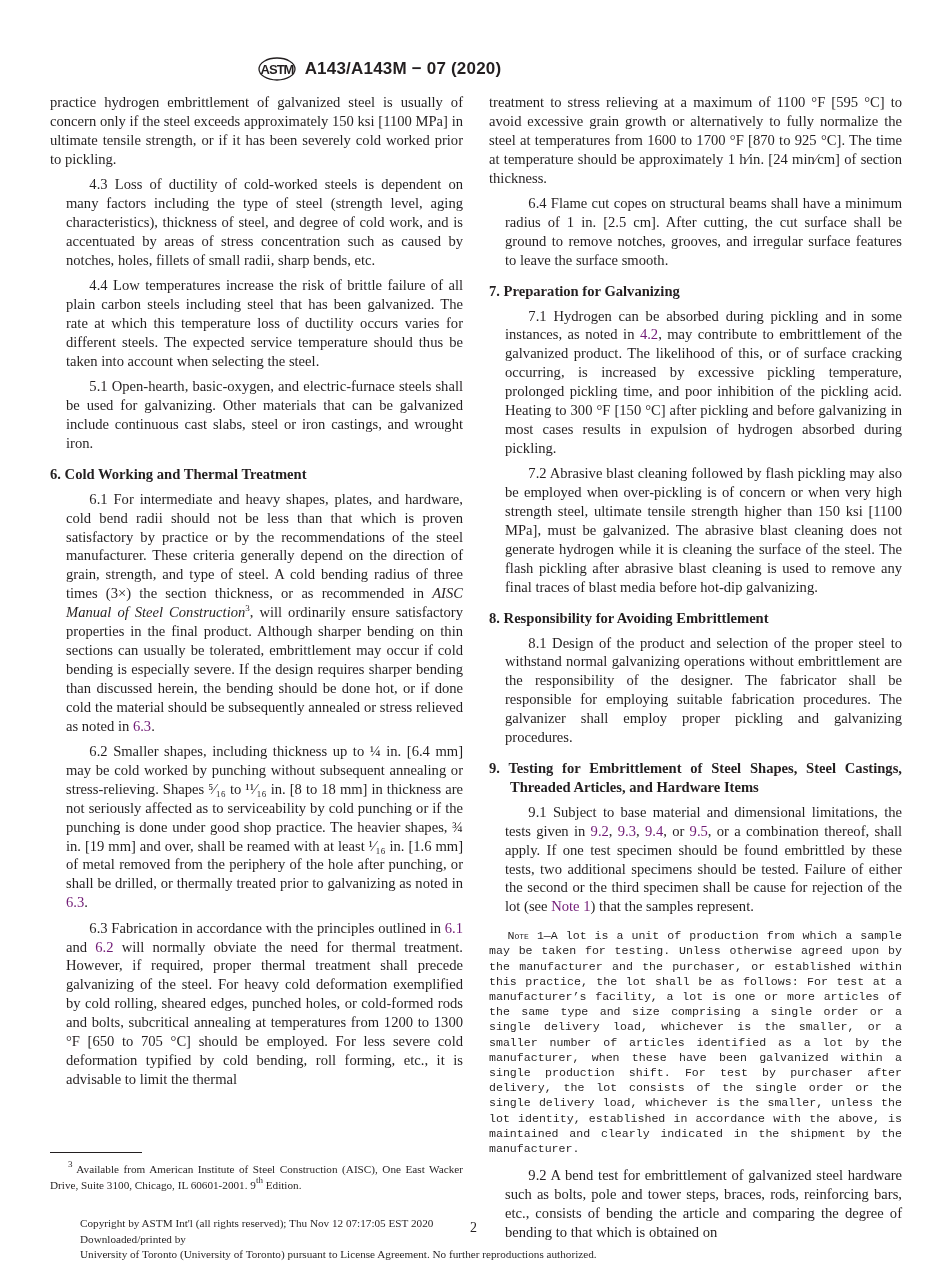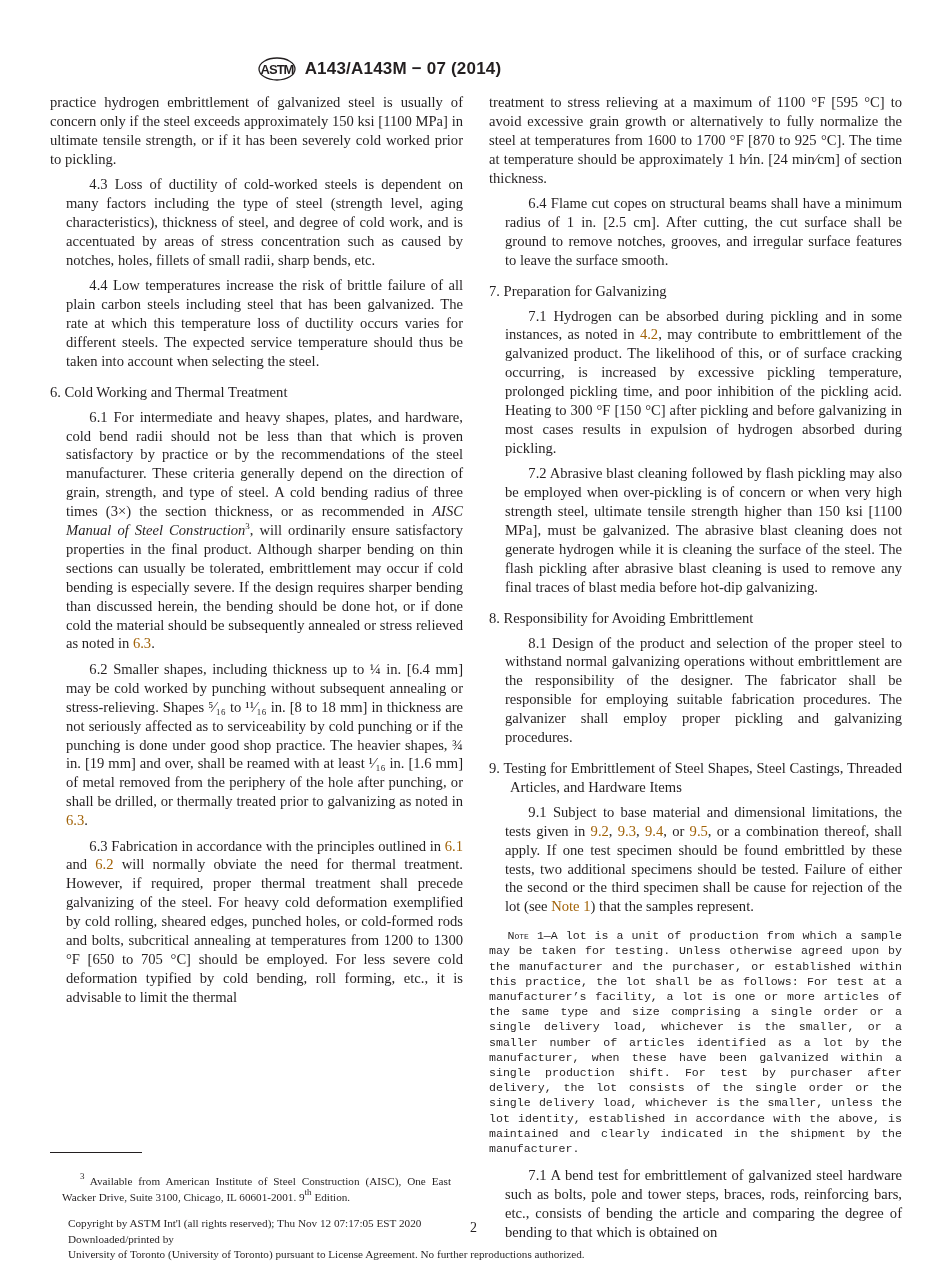--- a/index.html
+++ b/index.html
@@ -7,67 +7,68 @@
          font-family: "Liberation Serif", "DejaVu Serif", serif; color: #231f20; }
   .header { position: absolute; top: 56px; left: 0; width: 758px; text-align: center; }
   .header .logo { display: inline-block; vertical-align: middle; width: 40px; height: 26px; margin-right: 4px; }
   .header .title { display: inline-block; vertical-align: middle; font-family: "Liberation Sans", "DejaVu Sans", sans-serif;
                    font-weight: bold; font-size: 17px; letter-spacing: 0.2px; }
   .col { position: absolute; top: 93px; width: 413px; font-size: 14.6px; line-height: 18.9px; text-align: justify; }
   .col.left { left: 50px; }
   .col.right { left: 489px; }
   p { margin: 0 0 6.5px 0; text-indent: 0; hyphens: manual; }
   p.ind { text-indent: 1.6em; margin-left: 16px; }
-  h3 { margin: 12px 0 6px 0; font-size: 14.6px; font-weight: normal; line-height: 18.9px; }
+  h3 { margin: 12px 0 6px 0; font-size: 14.6px; font-weight: bold; line-height: 18.9px; }
   h3.two { padding-left: 21px; text-indent: -21px; }
-  a.ref { color: #a16207; text-decoration: none; }
+  a.ref { color: #701a75; text-decoration: none; }
   sup { font-size: 9px; line-height: 0; vertical-align: 6px; }
   .note { font-size: 11.6px; line-height: 15.2px; margin: 12px 0 10px 0; text-indent: 1.6em; text-align: justify; font-family: Liberation Mono, monospace; }
   .note .sc { font-variant: small-caps; }
   .fn-rule { position: absolute; left: 50px; top: 1152px; width: 92px; border-top: 1px solid #231f20; }
   .footnote { position: absolute; left: 50px; top: 1162px; width: 413px; font-size: 11.2px; line-height: 15.5px; text-align: justify; }
-  .footnote .fnp { text-indent: 1.6em; margin: 12px; }
-  .footer { position: absolute; left: 68px; top: 1216px; font-size: 11.2px; line-height: 15.5px; }
+  .footnote .fnp { text-indent: 1.6em; margin: 0; }
+  .footer { position: absolute; left: 80px; top: 1216px; font-size: 11.2px; line-height: 15.5px; }
   .pagenum { position: absolute; left: 470px; top: 1220px; font-size: 14px; }
 </style>
 </head>
 <body>
 
 <div class="header">
   <span class="logo">
     <svg width="40" height="26" viewBox="0 0 40 26">
       <ellipse cx="20" cy="13" rx="18" ry="11" fill="none" stroke="#231f20" stroke-width="1.3"></ellipse>
       <text x="20" y="18" text-anchor="middle" font-family="Liberation Sans, sans-serif" font-weight="bold" font-size="13" fill="#231f20" letter-spacing="-1">ASTM</text>
     </svg>
   </span>
-  <span class="title">A143/A143M − 07 (2014)</span>
+  <span class="title">A143/A143M − 07 (2020)</span>
 </div>
 
 <div class="col left">
   <p>practice hydrogen embrittlement of galvanized steel is usually of concern only if the steel exceeds approximately 150 ksi [1100 MPa] in ultimate tensile strength, or if it has been severely cold worked prior to pickling.</p>
   <p class="ind">4.3 Loss of ductility of cold-worked steels is dependent on many factors including the type of steel (strength level, aging characteristics), thickness of steel, and degree of cold work, and is accentuated by areas of stress concentration such as caused by notches, holes, fillets of small radii, sharp bends, etc.</p>
   <p class="ind">4.4 Low temperatures increase the risk of brittle failure of all plain carbon steels including steel that has been galvanized. The rate at which this temperature loss of ductility occurs varies for different steels. The expected service temperature should thus be taken into account when selecting the steel.</p>
+  <p class="ind">5.1 Open-hearth, basic-oxygen, and electric-furnace steels shall be used for galvanizing. Other materials that can be galvanized include continuous cast slabs, steel or iron castings, and wrought iron.</p>
   <h3>6.  Cold Working and Thermal Treatment</h3>
   <p class="ind"><span>6.1 For intermediate and heavy shapes, plates, and hardware, cold bend radii should not be less than that which is proven satisfactory by practice or by the recommendations of the steel manufacturer. These criteria generally depend on the direction of grain, strength, and type of steel. A cold bending radius of three times (3×) the section thickness, or as recom­mended in </span><i>AISC Manual of Steel Construction</i><sup>3</sup><span>, will ordinarily ensure satisfactory properties in the final product. Although sharper bending on thin sections can usually be tolerated, embrittlement may occur if cold bending is especially severe. If the design requires sharper bending than discussed herein, the bending should be done hot, or if done cold the material should be subsequently annealed or stress relieved as noted in </span><a class="ref">6.3</a><span>.</span></p>
   <p class="ind"><span>6.2 Smaller shapes, including thickness up to ¼ in. [6.4 mm] may be cold worked by punching without subsequent annealing or stress-relieving. Shapes ⁵⁄₁₆ to ¹¹⁄₁₆ in. [8 to 18 mm] in thickness are not seriously affected as to service­ability by cold punching or if the punching is done under good shop practice. The heavier shapes, ¾ in. [19 mm] and over, shall be reamed with at least ¹⁄₁₆ in. [1.6 mm] of metal removed from the periphery of the hole after punching, or shall be drilled, or thermally treated prior to galvanizing as noted in </span><a class="ref">6.3</a><span>.</span></p>
   <p class="ind"><span>6.3 Fabrication in accordance with the principles outlined in </span><a class="ref">6.1</a><span> and </span><a class="ref">6.2</a><span> will normally obviate the need for thermal treatment. However, if required, proper thermal treatment shall precede galvanizing of the steel. For heavy cold deformation exemplified by cold rolling, sheared edges, punched holes, or cold-formed rods and bolts, subcritical annealing at tempera­tures from 1200 to 1300 °F [650 to 705 °C] should be employed. For less severe cold deformation typified by cold bending, roll forming, etc., it is advisable to limit the thermal</span></p>
 </div>
 
 <div class="col right">
   <p>treatment to stress relieving at a maximum of 1100 °F [595 °C] to avoid excessive grain growth or alternatively to fully normalize the steel at temperatures from 1600 to 1700 °F [870 to 925 °C]. The time at temperature should be approximately 1 h⁄in. [24 min⁄cm] of section thickness.</p>
   <p class="ind">6.4 Flame cut copes on structural beams shall have a minimum radius of 1 in. [2.5 cm]. After cutting, the cut surface shall be ground to remove notches, grooves, and irregular surface features to leave the surface smooth.</p>
   <h3>7.  Preparation for Galvanizing</h3>
   <p class="ind"><span>7.1  Hydrogen can be absorbed during pickling and in some instances, as noted in </span><a class="ref">4.2</a><span>, may contribute to embrittlement of the galvanized product. The likelihood of this, or of surface cracking occurring, is increased by excessive pickling temperature, prolonged pickling time, and poor inhibition of the pickling acid. Heating to 300 °F [150 °C] after pickling and before galvanizing in most cases results in expulsion of hydrogen absorbed during pickling.</span></p>
   <p class="ind">7.2  Abrasive blast cleaning followed by flash pickling may also be employed when over-pickling is of concern or when very high strength steel, ultimate tensile strength higher than 150 ksi [1100 MPa], must be galvanized. The abrasive blast cleaning does not generate hydrogen while it is cleaning the surface of the steel. The flash pickling after abrasive blast cleaning is used to remove any final traces of blast media before hot-dip galvanizing.</p>
   <h3>8.  Responsibility for Avoiding Embrittlement</h3>
   <p class="ind">8.1  Design of the product and selection of the proper steel to withstand normal galvanizing operations without embrittle­ment are the responsibility of the designer. The fabricator shall be responsible for employing suitable fabrication procedures. The galvanizer shall employ proper pickling and galvanizing procedures.</p>
   <h3 class="two">9.  Testing for Embrittlement of Steel Shapes, Steel Castings, Threaded Articles, and Hardware Items</h3>
   <p class="ind"><span>9.1  Subject to base material and dimensional limitations, the tests given in </span><a class="ref">9.2</a><span>, </span><a class="ref">9.3</a><span>, </span><a class="ref">9.4</a><span>, or </span><a class="ref">9.5</a><span>, or a combination thereof, shall apply. If one test specimen should be found embrittled by these tests, two additional specimens should be tested. Failure of either the second or the third specimen shall be cause for rejection of the lot (see </span><a class="ref">Note 1</a><span>) that the samples represent.</span></p>
   <div class="note"><span class="sc">Note</span><span> 1—A lot is a unit of production from which a sample may be taken for testing. Unless otherwise agreed upon by the manufacturer and the purchaser, or established within this practice, the lot shall be as follows: For test at a manufacturer’s facility, a lot is one or more articles of the same type and size comprising a single order or a single delivery load, whichever is the smaller, or a smaller number of articles identified as a lot by the manufacturer, when these have been galvanized within a single production shift. For test by purchaser after delivery, the lot consists of the single order or the single delivery load, whichever is the smaller, unless the lot identity, established in accordance with the above, is maintained and clearly indicated in the shipment by the manufacturer.</span></div>
-  <p class="ind">7.1  A bend test for embrittlement of galvanized steel hard­ware such as bolts, pole and tower steps, braces, rods, reinforcing bars, etc., consists of bending the article and comparing the degree of bending to that which is obtained on</p>
+  <p class="ind">9.2  A bend test for embrittlement of galvanized steel hard­ware such as bolts, pole and tower steps, braces, rods, reinforcing bars, etc., consists of bending the article and comparing the degree of bending to that which is obtained on</p>
 </div>
 
 <div class="fn-rule"></div>
 <div class="footnote">
   <p class="fnp"><sup>3</sup><span> Available from American Institute of Steel Construction (AISC), One East Wacker Drive, Suite 3100, Chicago, IL 60601-2001. 9</span><sup>th</sup><span> Edition.</span></p>
 </div>
 
 <div class="footer">
   <div>Copyright by ASTM Int'l (all rights reserved); Thu Nov 12 07:17:05 EST 2020</div>
   <div>Downloaded/printed by</div>

